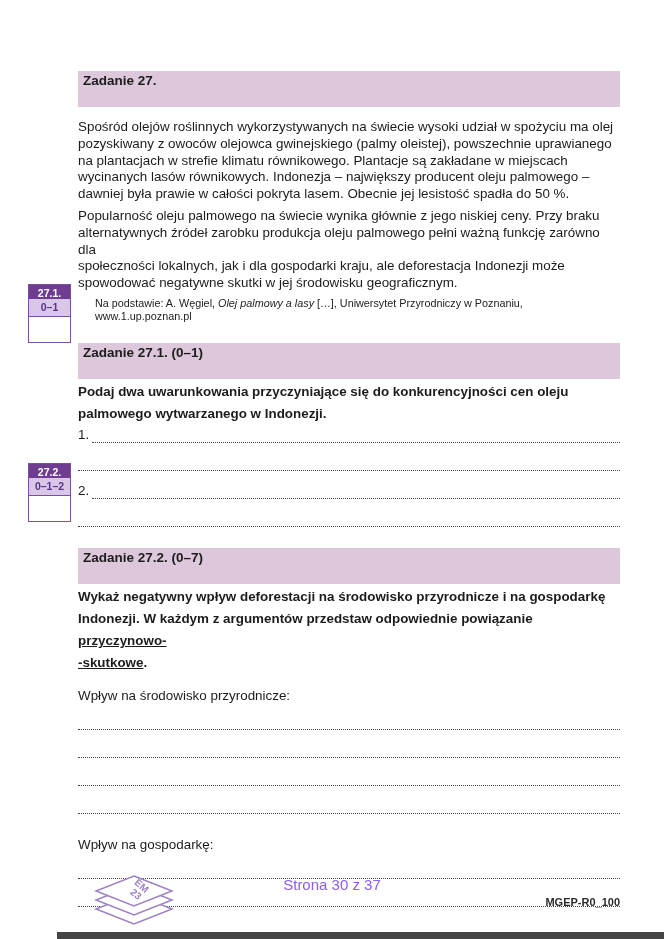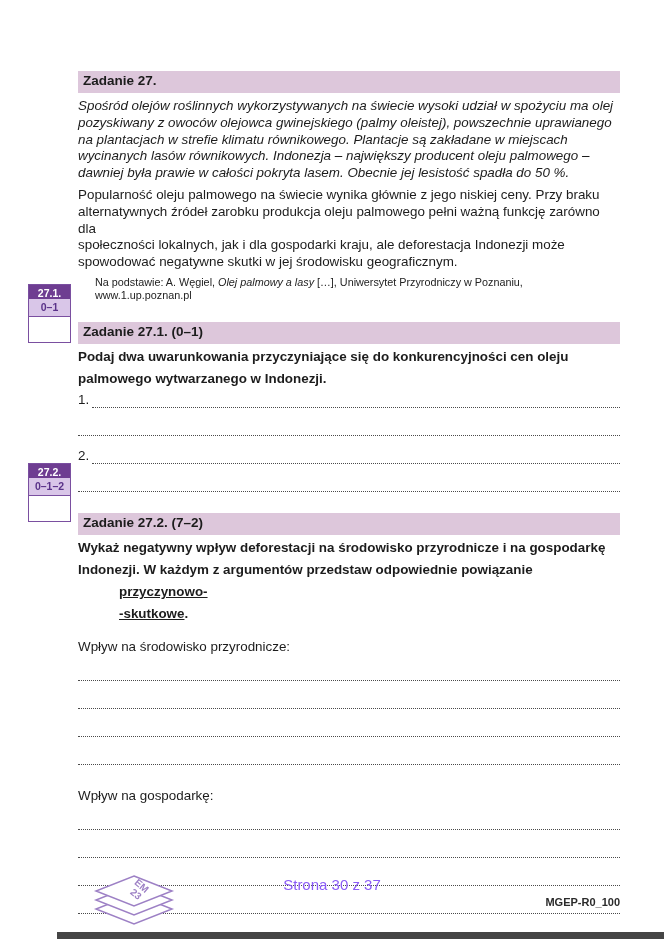--- a/index.html
+++ b/index.html
@@ -21,45 +21,45 @@
     top: 71px;
     width: 542px;
   }
 
   .task-bar {
     background: #ddc7db;
     font-size: 13.5px;
     font-weight: bold;
     line-height: 19px;
     padding-left: 5px;
-    height: 22px;
+    height: 36px;
   }
   .body-text {
     font-size: 13.4px;
     line-height: 16.8px;
     white-space: pre-line;
   }
-  .p1 { margin-top: 5px; font-style: italic; }
+  .p1 { margin-top: 12px; }
   .p2 { margin-top: 5px; }
   .source-line {
     margin-top: 5px;
     padding-left: 17px;
     font-size: 10.8px;
     line-height: 13px;
     color: #222;
   }
   .bar-271 { margin-top: 20px; }
   .instruction {
     margin-top: 2px;
     font-size: 13.4px;
     font-weight: bold;
     line-height: 22px;
     white-space: pre-line;
   }
-  .u { text-decoration: underline; margin-left: 41px; }
+  .u { text-decoration: underline; }
 
   
   .ans-row { display: flex; }
   .ans-row .num {
     align-self: flex-end;
     font-size: 13.4px;
     line-height: 16px;
     padding-right: 3px;
   }
   .ans-row .fill {
@@ -183,21 +183,21 @@
       <span class="num">1.</span>
       <div class="fill"></div>
     </div>
     <div class="dotted"></div>
     <div class="ans-row row-next">
       <span class="num">2.</span>
       <div class="fill"></div>
     </div>
     <div class="dotted"></div>
 
-    <div class="task-bar bar-272">Zadanie 27.2. (7–2)</div>
+    <div class="task-bar bar-272">Zadanie 27.2. (0–7)</div>
     <p class="instruction"><span>Wykaż negatywny wpływ deforestacji na środowisko przyrodnicze i na gospodarkę
 Indonezji. W każdym z argumentów przedstaw odpowiednie powiązanie </span><span class="u">przyczynowo-</span><br><span class="u">-skutkowe</span><span>.</span></p>
 
     <p class="write-label label-env">Wpływ na środowisko przyrodnicze:</p>
     <div class="dotted after-label"></div>
     <div class="dotted"></div>
     <div class="dotted"></div>
     <div class="dotted"></div>
 
     <p class="write-label label-eco">Wpływ na gospodarkę:</p>

